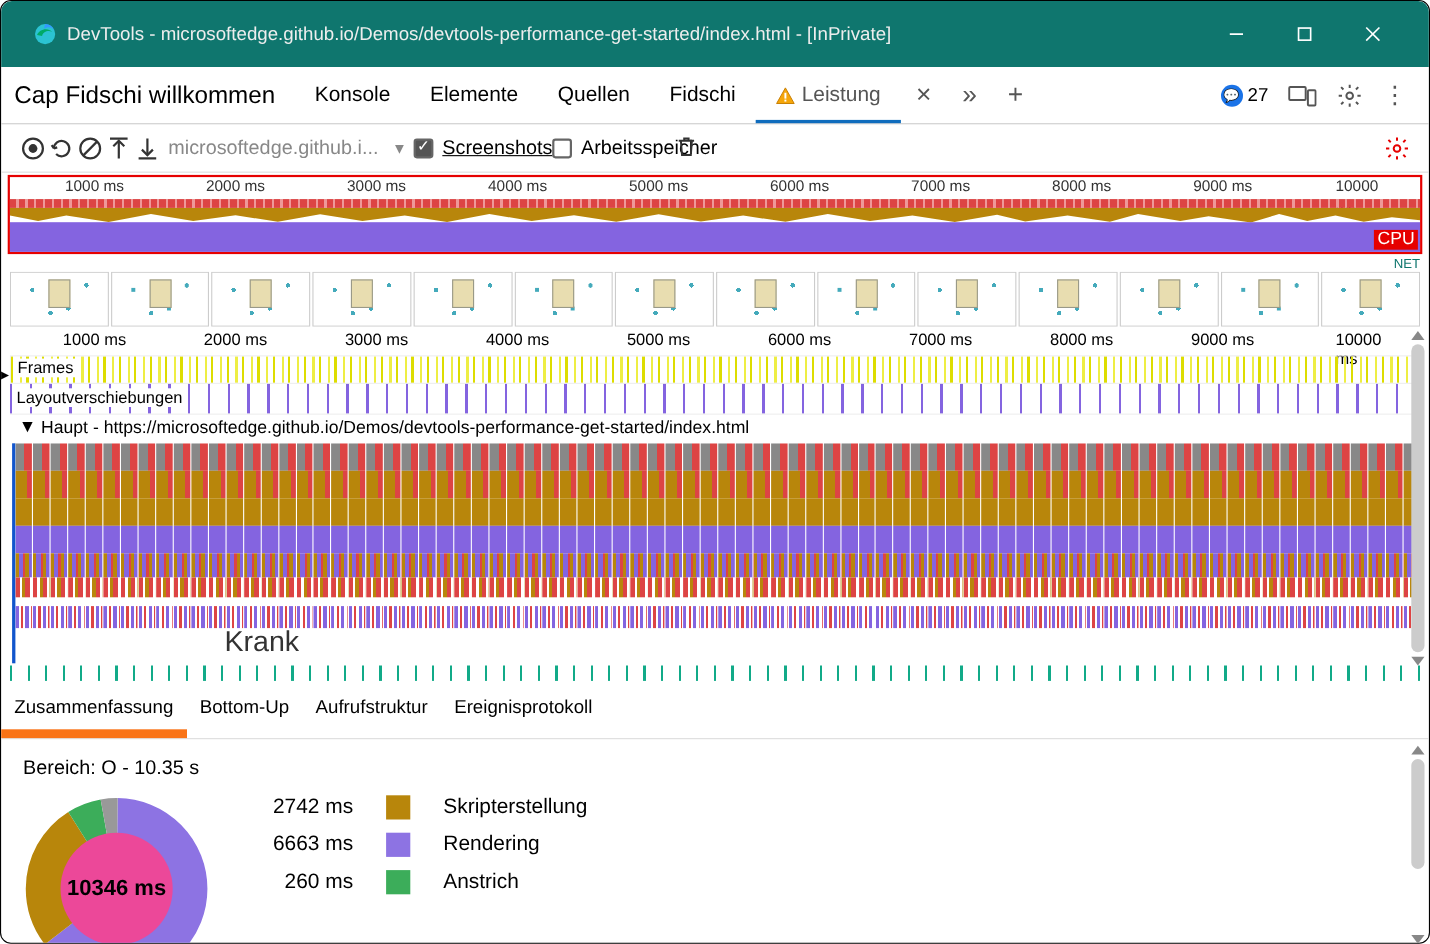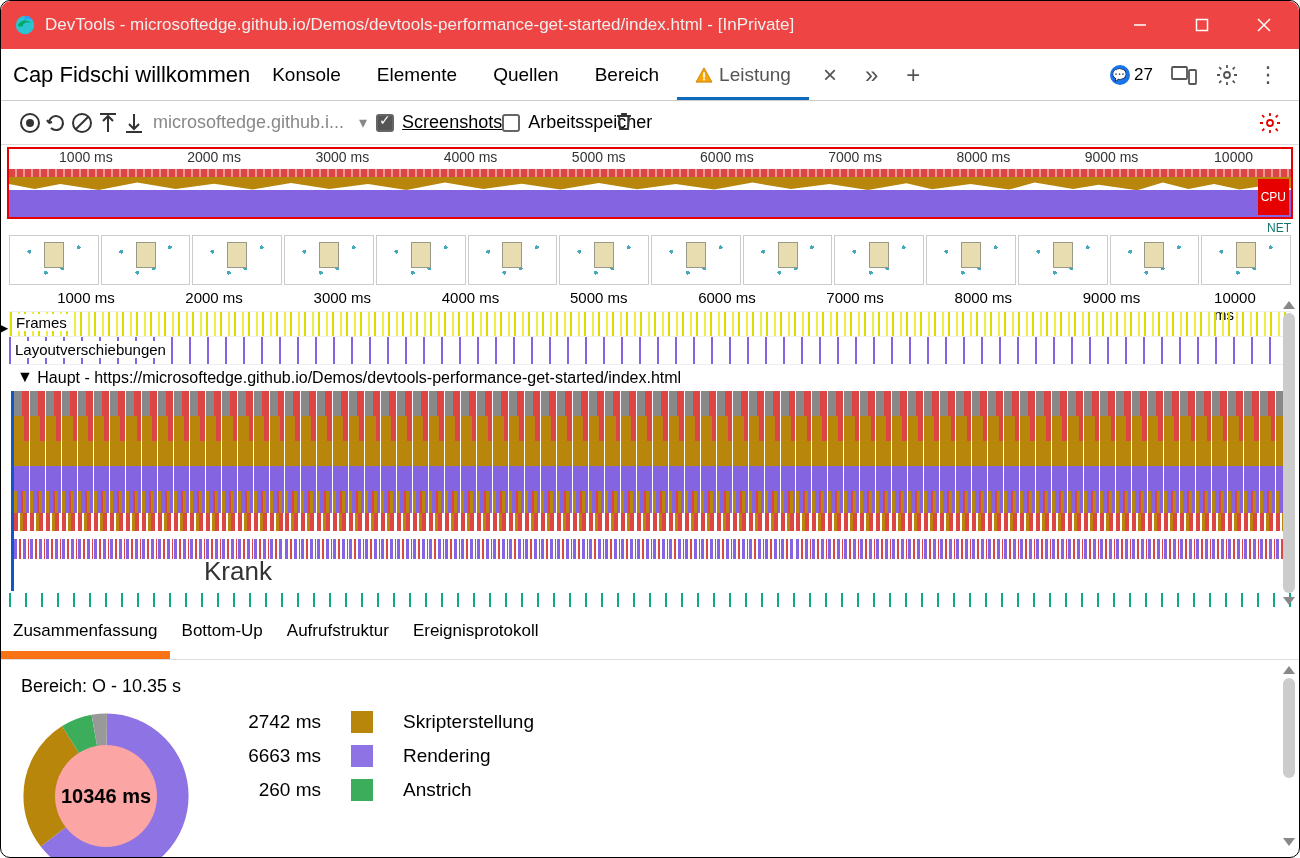--- a/index.html
+++ b/index.html
@@ -1,27 +1,27 @@
 <!DOCTYPE html>
 <html><head>
 <meta charset="utf-8">
 <style>
 * { margin: 0; padding: 0; box-sizing: border-box; font-family: "Segoe UI", Arial, sans-serif; }
 body { background: #fff; width: 1300px; height: 858px; overflow: hidden; position: relative; border: 1px solid #000; border-radius: 10px; }
 
 
-.titlebar { background: #ef4444; height: 48px; display: flex; align-items: center; padding: 0 4px; color: #fff; border-radius: 10px 10px 0 0; }
+.titlebar { background: #0f766e; height: 60px; display: flex; align-items: center; padding: 0 20px; color: #fff; border-radius: 10px 10px 0 0; }
 .titlebar .edge-icon { width: 24px; height: 24px; margin: 0 8px; display:flex; align-items:center; justify-content:center; }
 .titlebar .title-text { flex: 1; font-size: 17px; color: #eee; }
 .titlebar .win-btn { width: 62px; height: 42px; display: flex; align-items: center; justify-content: center; cursor: pointer; }
 .titlebar .win-btn svg { stroke: #fff; fill: none; }
 
 
 .tabstrip { height: 52px; display: flex; align-items: center; border-bottom: 1px solid #ccc; padding-left: 12px; gap: 0; }
-.tabstrip .page-title { font-size: 22px; margin-right: 4px; white-space: nowrap; }
+.tabstrip .page-title { font-size: 22px; margin-right: 18px; white-space: nowrap; }
 .tabstrip .tab { padding: 13px 18px; font-size: 19px; cursor: pointer; position: relative; display:flex; align-items:center; gap:6px; }
 .tabstrip .tab.active { color: #555; }
 .tabstrip .tab.active::after { content:''; position:absolute; left:0; right:0; bottom:-1px; height:3px; background:#0f6cbd; }
 .tabstrip .warn-icon { width: 18px; height: 16px; }
 .tabstrip .close-x, .tabstrip .more, .tabstrip .plus { padding: 10px 14px; font-size: 24px; color: #555; cursor: pointer; }
 .tabstrip .spacer { flex: 1; }
 .tabstrip .right-icons { display: flex; align-items: center; gap: 18px; padding-right: 20px; }
 .tabstrip .badge-blue { background:#1a73e8; color:#fff; width:20px; height:20px; border-radius:50%; font-size:12px; display:flex; align-items:center; justify-content:center; }
 .tabstrip .rc { display:flex; align-items:center; gap:4px; font-size:17px; cursor:pointer; }
 
@@ -39,21 +39,21 @@
 .toolbar .gear-red svg { stroke:#e60000; fill:none; }
 
 
 .overview { border: 2px solid #e60000; margin: 2px 6px; height: 72px; position:relative; }
 .overview .ruler { height: 20px; display:flex; font-size:14px; color:#333; position:relative; }
 .overview .ruler span { position:absolute; transform:translateX(-50%); }
 .overview .cpu-area { height:48px; position:relative; overflow:hidden; }
 .overview .cpu-strip { position:absolute; top:0; left:0; right:0; height:8px; background:repeating-linear-gradient(90deg,#d44 0 6px,#e99 6px 8px); outline:1px solid #c33;}
 .overview .cpu-purple { position:absolute; top:21px; left:0; right:0; bottom:0; background:#8464e0; }
 .overview .cpu-yellow { position:absolute; top:8px; left:0; right:0; height:14px; background:linear-gradient(#b8860b,#b8860b); clip-path: polygon(0 0,100% 0,100% 80%,98% 60%,96% 90%,94% 50%,92% 85%,90% 40%,88% 95%,85% 55%,83% 85%,80% 40%,78% 90%,75% 50%,72% 88%,70% 45%,67% 92%,64% 50%,61% 85%,58% 40%,55% 90%,52% 50%,49% 88%,46% 42%,43% 90%,40% 48%,37% 85%,34% 40%,31% 92%,28% 50%,25% 85%,22% 42%,19% 90%,16% 48%,13% 85%,10% 40%,7% 92%,4% 50%,2% 85%,0 50%);}
-.overview .cpu-label { position:absolute; right:2px; bottom:2px; background:#e60000; color:#fff; font-size:12px; padding:11px 3px; }
+.overview .cpu-label { position:absolute; right:2px; bottom:2px; background:#e60000; color:#fff; font-size:16px; padding:0 3px; }
 .net-row { height:12px; margin:1px 8px; display:flex; justify-content:flex-end; font-size:12px; color:#0f766e; }
 
 
 .shots { height:50px; margin:2px 8px; display:flex; gap:2px; overflow:hidden; }
 .shot { flex:1; background:#fff; border:1px solid #ccc; position:relative; }
 .shot::before { content:''; position:absolute; inset:3px; background:radial-gradient(circle at 20% 30%, #4ab 0 2px, transparent 2px),radial-gradient(circle at 60% 70%, #4ab 0 2px, transparent 2px),radial-gradient(circle at 80% 20%, #4ab 0 2px, transparent 2px),radial-gradient(circle at 40% 80%, #4ab 0 2px, transparent 2px); }
 .shot::after { content:''; position:absolute; top:6px; left:50%; width:18px; height:24px; background:#e8ddb0; border:1px solid #998; transform:translateX(-50%); }
 
 
 .ruler2 { height:22px; margin:4px 8px 0; position:relative; font-size:15px; }
@@ -90,21 +90,21 @@
 
 
 .summary-tabs { display:flex; gap:0; border-bottom:1px solid #ddd; margin-top:4px; }
 .summary-tabs .stab { padding:10px 12px; font-size:17px; cursor:pointer; }
 .summary-tabs .stab.active { border-bottom:8px solid #f97316; }
 
 .summary-body { padding:16px 20px; position:relative; height:190px; }
 .range-text { font-size:18px; margin-bottom:14px; }
 .donut-area { display:flex; gap:40px; align-items:flex-start; }
 .donut { position:relative; width:170px; height:170px; }
-.donut-center { position:absolute; inset:34px; background:#fca5a5; border-radius:50%; display:flex; align-items:center; justify-content:center; font-size:20px; font-weight:700; }
+.donut-center { position:absolute; inset:34px; background:#ec4899; border-radius:50%; display:flex; align-items:center; justify-content:center; font-size:20px; font-weight:700; }
 .legend { display:flex; flex-direction:column; gap:12px; font-size:19px; }
 .legend-row { display:flex; align-items:center; gap:30px; }
 .legend-ms { width:90px; text-align:right; }
 .swatch { width:22px; height:22px; }
 
 .scroll-ind { position:absolute; right:4px; width:12px; background:#ccc; border-radius:6px; }
 .scroll-up { position:absolute; right:4px; width:0;height:0; border-left:6px solid transparent; border-right:6px solid transparent; border-bottom:8px solid #888; }
 .scroll-dn { position:absolute; right:4px; width:0;height:0; border-left:6px solid transparent; border-right:6px solid transparent; border-top:8px solid #888; }
 </style>
 </head>
@@ -135,21 +135,21 @@
         <line x1="13" y1="1" x2="1" y2="13" stroke-width="1.5"></line>
       </svg>
     </div>
 </div>
 
 <div class="tabstrip">
   <div class="page-title">Cap Fidschi willkommen</div>
   <div class="tab">Konsole</div>
   <div class="tab">Elemente</div>
   <div class="tab">Quellen</div>
-  <div class="tab">Bereich</div>
+  <div class="tab">Fidschi</div>
   <div class="tab active">
     <svg class="warn-icon" viewBox="0 0 20 18">
         <path d="M10 1 L19 17 L1 17 Z" fill="#f6a609" stroke="#c77d00"></path>
         <rect x="9" y="6" width="2" height="6" fill="#fff"></rect>
         <rect x="9" y="13" width="2" height="2" fill="#fff"></rect>
       </svg>
     <span>Leistung</span>
   </div>
   <div class="close-x">×</div>
   <div class="more">»</div>

